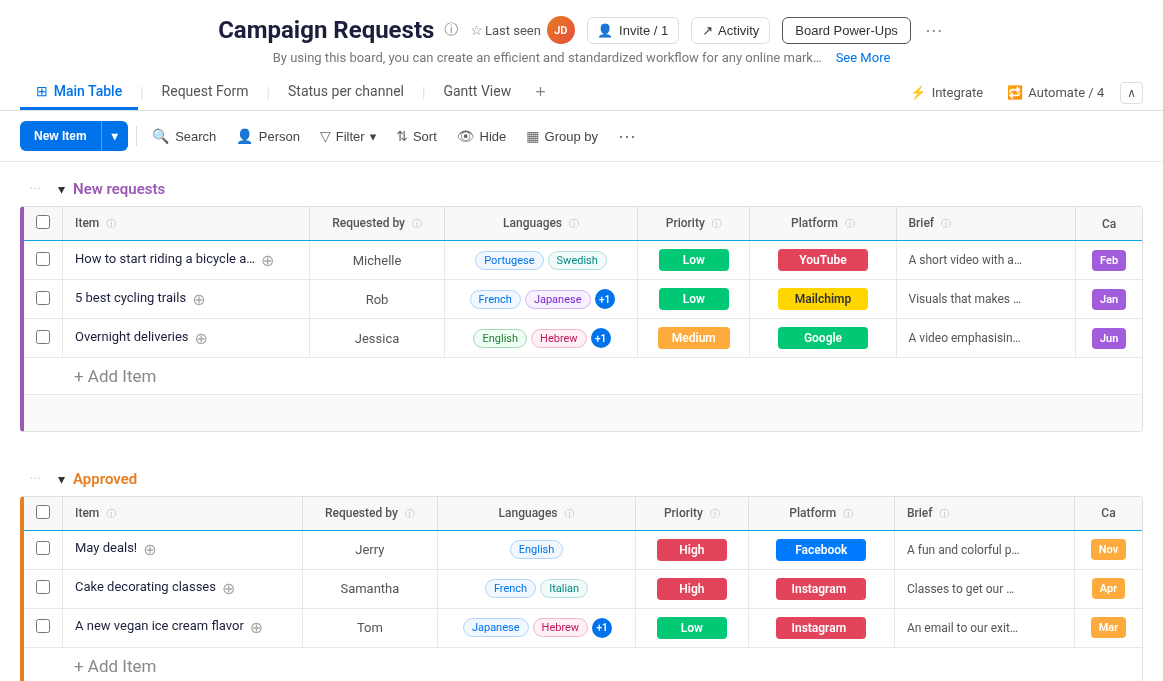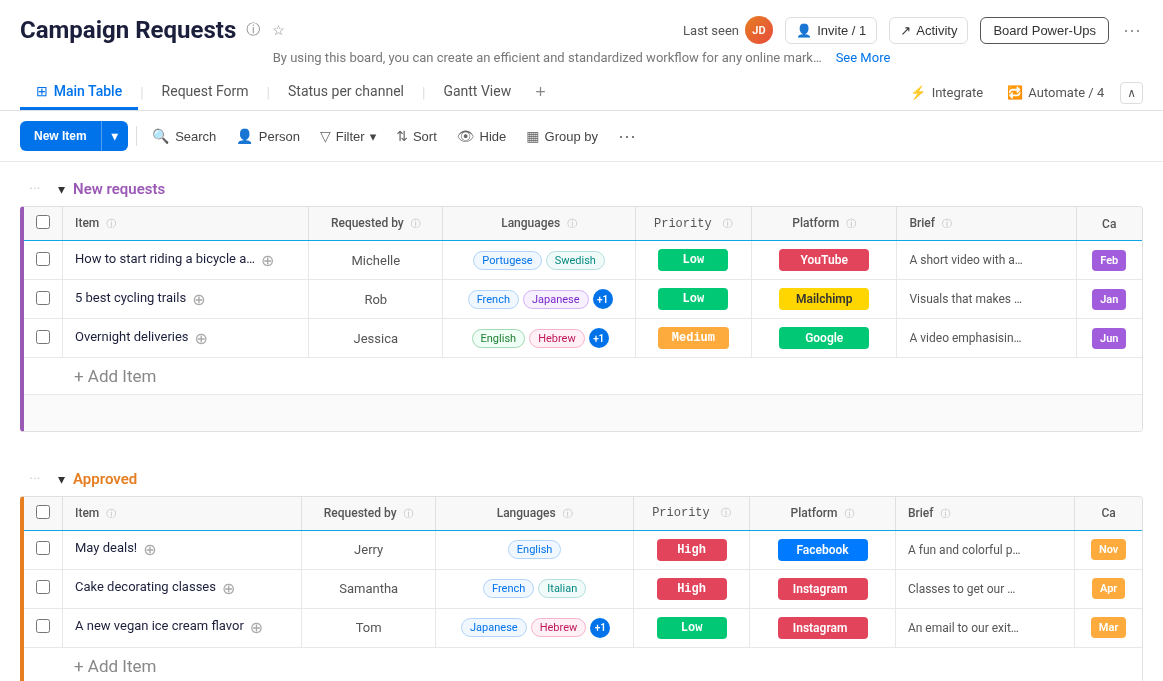--- a/index.html
+++ b/index.html
@@ -1,20 +1,20 @@
 <!DOCTYPE html>
 <html><head>
   <meta charset="utf-8">
   <style>
     * { box-sizing: border-box; margin: 0; padding: 0; }
     body { font-family: -apple-system, BlinkMacSystemFont, 'Segoe UI', Roboto, sans-serif; font-size: 14px; color: #333; background: #fff; overflow-x: hidden; }
 
     
     .header { padding: 16px 20px 0 20px; border-bottom: 1px solid #e0e0e0; }
-    .header-top { display: flex; align-items: center; justify-content: space-between; margin-bottom: 6px; }
+    .header-top { display: flex; align-items: center; justify-content: center; margin-bottom: 6px; }
     .title-row { display: flex; align-items: center; gap: 8px; }
     .title { font-size: 24px; font-weight: 700; color: #1c1f3b; }
     .icon-btn { background: none; border: none; cursor: pointer; color: #888; font-size: 14px; padding: 2px; }
     .header-actions { display: flex; align-items: center; gap: 12px; }
     .last-seen { display: flex; align-items: center; gap: 6px; font-size: 13px; color: #555; }
     .avatar { width: 28px; height: 28px; border-radius: 50%; background: linear-gradient(135deg, #e67e22, #e74c3c); display: flex; align-items: center; justify-content: center; color: white; font-size: 11px; font-weight: 600; }
     .header-btn { display: flex; align-items: center; gap: 5px; background: none; border: 1px solid #ddd; border-radius: 6px; padding: 5px 10px; font-size: 13px; cursor: pointer; color: #333; }
     .board-powerups-btn { background: none; border: 1px solid #555; border-radius: 6px; padding: 5px 12px; font-size: 13px; font-weight: 500; cursor: pointer; color: #333; }
     .subtitle { font-size: 13px; color: #777; margin-bottom: 10px; display: flex; gap: 14px; justify-content: center; }
     .see-more { color: #0073ea; cursor: pointer; text-decoration: none; }
@@ -61,21 +61,21 @@
     .add-icon { color: #aaa; font-size: 16px; cursor: pointer; margin-left: 6px; }
     .requested-cell { min-width: 120px; text-align: center; color: #555; }
     .languages-cell { min-width: 160px; text-align: center; }
     .lang-tag { display: inline-block; padding: 2px 8px; border-radius: 20px; font-size: 11px; margin: 1px 2px; border: 1px solid; }
     .lang-blue { color: #0073ea; border-color: #b3d4fa; background: #f0f7ff; }
     .lang-teal { color: #048a81; border-color: #b3e0dd; background: #f0faf9; }
     .lang-purple { color: #7928ca; border-color: #d4b3f5; background: #f7f0ff; }
     .lang-pink { color: #c0185a; border-color: #f5b3d0; background: #fff0f5; }
     .lang-green { color: #1e7e34; border-color: #a3d9b3; background: #f0fff5; }
     .plus-badge { display: inline-flex; align-items: center; justify-content: center; width: 20px; height: 20px; border-radius: 50%; background: #0073ea; color: white; font-size: 10px; font-weight: 600; margin-left: 2px; }
-    .priority-cell { min-width: 100px; text-align: center; font-family: Liberation Mono, monospace; }
+    .priority-cell { min-width: 100px; text-align: center; }
     .priority-badge { display: inline-block; padding: 4px 14px; border-radius: 4px; font-size: 12px; font-weight: 600; color: white; min-width: 70px; text-align: center; }
     .priority-low { background: #00c875; }
     .priority-medium { background: #fdab3d; }
     .priority-high { background: #e2445c; }
     .platform-cell { min-width: 130px; text-align: center; }
     .platform-badge { display: inline-block; padding: 4px 14px; border-radius: 4px; font-size: 12px; font-weight: 600; color: white; min-width: 90px; text-align: center; }
     .plat-youtube { background: #e2445c; }
     .plat-mailchimp { background: #ffd600; color: #333; }
     .plat-google { background: #00c875; }
     .plat-facebook { background: #007bff; }

